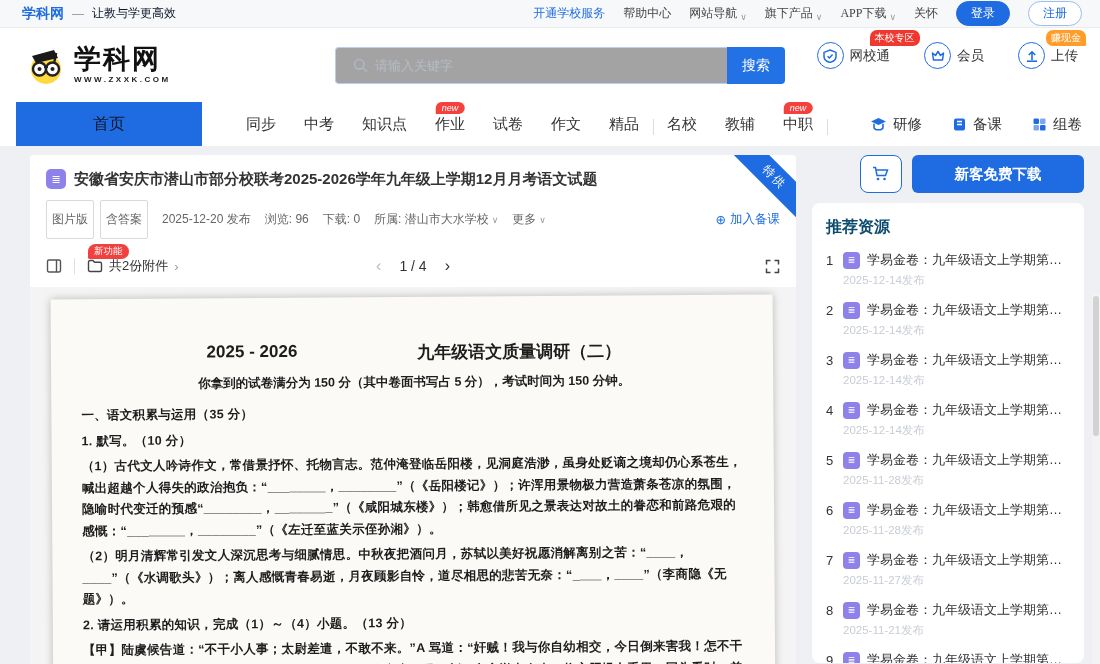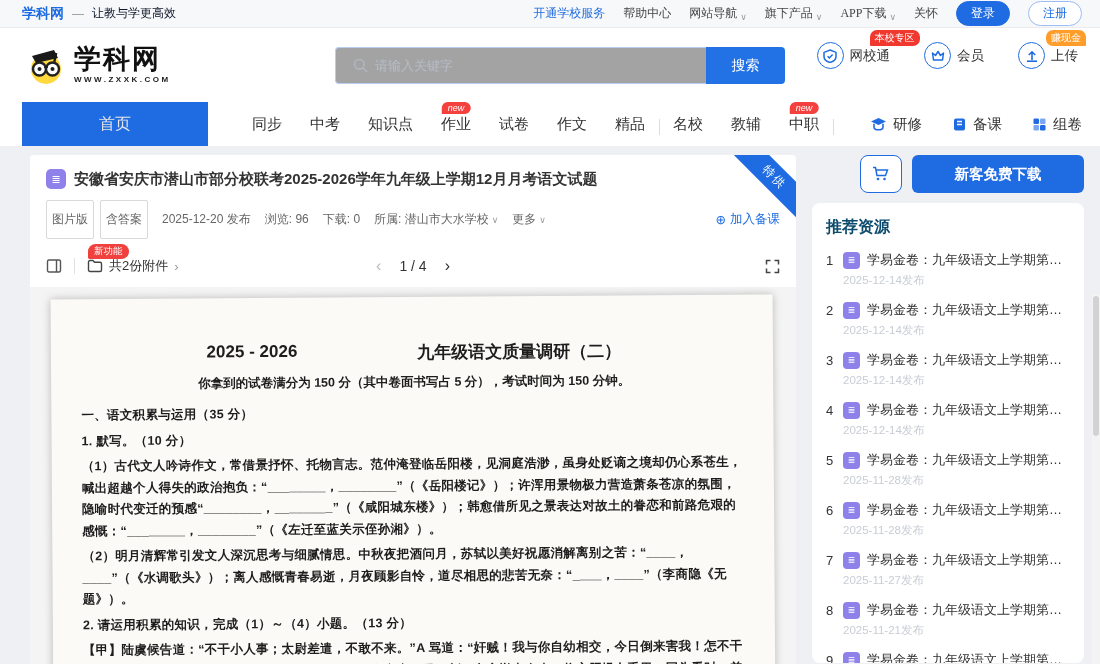--- a/index.html
+++ b/index.html
@@ -24,32 +24,32 @@
   
   .header { height:74px; background:#fff; display:flex; align-items:center; padding:0 18px 0 24px; position:relative; }
   .logo-wrap { display:flex; align-items:center; gap:6px; }
   .logo-text { display:flex; flex-direction:column; line-height:1; }
   .logo-cn { font-size:27px; font-weight:bold; color:#111; letter-spacing:2px; }
   .logo-url { font-size:8px; color:#222; letter-spacing:2.5px; margin-top:3px; font-weight:bold; }
   .searchbar { position:absolute; left:335px; top:19px; width:450px; height:37px; display:flex; }
   .search-input-wrap { flex:1; border:1px solid #b9cdf0; border-right:none; border-radius:4px 0 0 4px; background:#a3a3a3; display:flex; align-items:center; padding:0 17px; gap:7px; }
   .search-input { border:none; outline:none; flex:1; font-size:13px; color:#333; background:transparent; }
   .search-input::placeholder { color:#b6bcc6; }
-  .search-btn { width:79px; background:var(--blue2); color:#fff; border:none; border-radius:0 4px 4px 0; font-size:14px; cursor:pointer; }
+  .search-btn { width:58px; background:var(--blue2); color:#fff; border:none; border-radius:0 4px 4px 0; font-size:14px; cursor:pointer; }
   .quick-icons { position:absolute; right:22px; top:14px; display:flex; gap:34px; }
   .quick { display:flex; align-items:center; gap:6px; position:relative; cursor:pointer; }
   .q-circle { width:27px; height:27px; border:1.5px solid var(--blue); border-radius:50%; display:flex; align-items:center; justify-content:center; color:var(--blue); }
   .q-label { font-size:13.5px; color:#333; }
   .q-badge { position:absolute; top:-12px; left:14px; background:#f0382f; color:#fff; font-size:10px; padding:1px 5px; border-radius:7px 7px 7px 1px; white-space:nowrap;margin-left:39px; }
   .q-badge:empty { display:none; }
   .q-badge.orange { background:#ff9d2b; left:auto; right:-8px; border-radius:7px 7px 1px 7px; }
 
   
   .navbar { height:45px; background:#fff; display:flex; align-items:stretch; padding-right:18px; border-bottom:1px solid #f0f0f0; }
-  .nav-home { width:186px; margin-left:22px; background:var(--blue); color:#e5e5e5; font-size:16px; display:flex; align-items:center; justify-content:center; cursor:pointer; }
+  .nav-home { width:186px; margin-left:16px; background:var(--blue); color:#0f172a; font-size:16px; display:flex; align-items:center; justify-content:center; cursor:pointer; }
   .nav-center { display:flex; align-items:center; margin-left:30px; }
   .nav-item { font-size:15px; color:#333; margin:0 14px; cursor:pointer; position:relative; display:flex; align-items:center; }
   .nav-center .nav-item:nth-child(7)::after, .nav-center .nav-item:nth-child(10)::after { content:""; position:absolute; right:-15px; top:4px; height:16px; border-right:1px solid #ddd; }
   .new-badge { position:absolute; top:-13px; left:50%; transform:translateX(-50%); background:#f5413d; color:#fff; font-size:9px; padding:1px 6px; border-radius:7px 7px 7px 1px; font-style:italic; }
   .new-badge:empty { display:none; }
   .nav-tools { margin-left:auto; display:flex; align-items:center; gap:30px; }
   .tool { display:flex; align-items:center; gap:6px; font-size:14.5px; color:#333; cursor:pointer; }
 
   
   .main { position:relative; height:517px; background:#eef0f4; }

